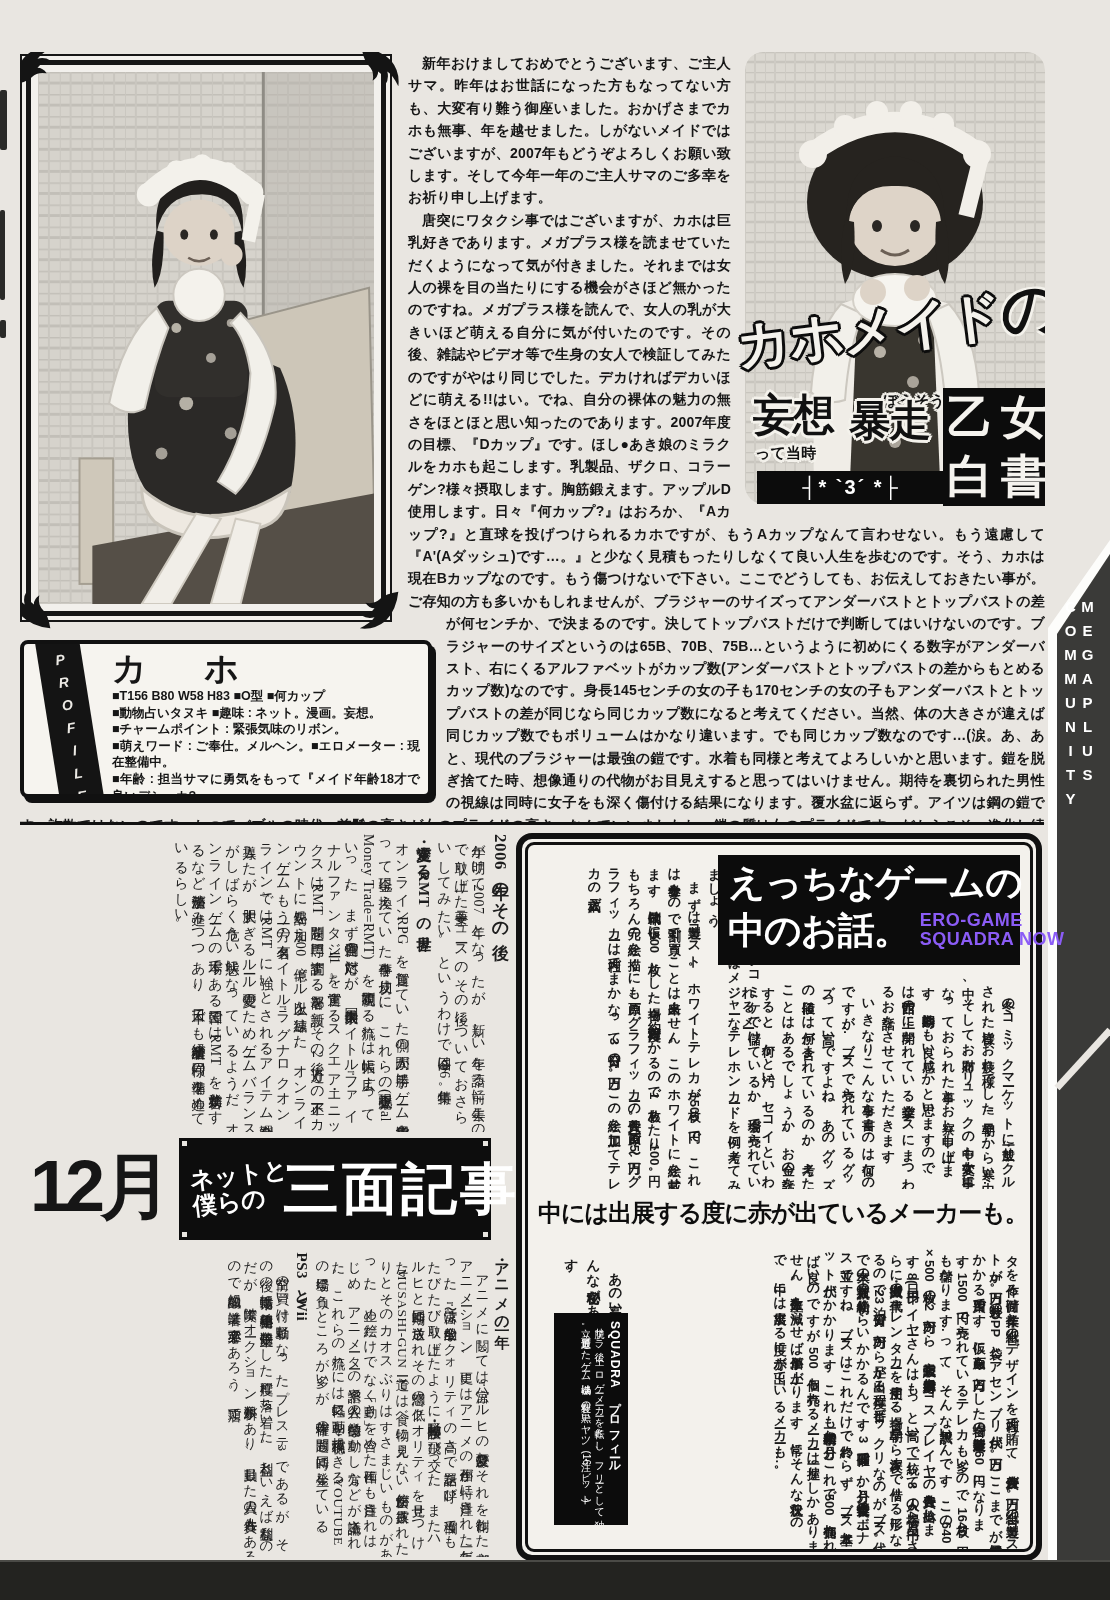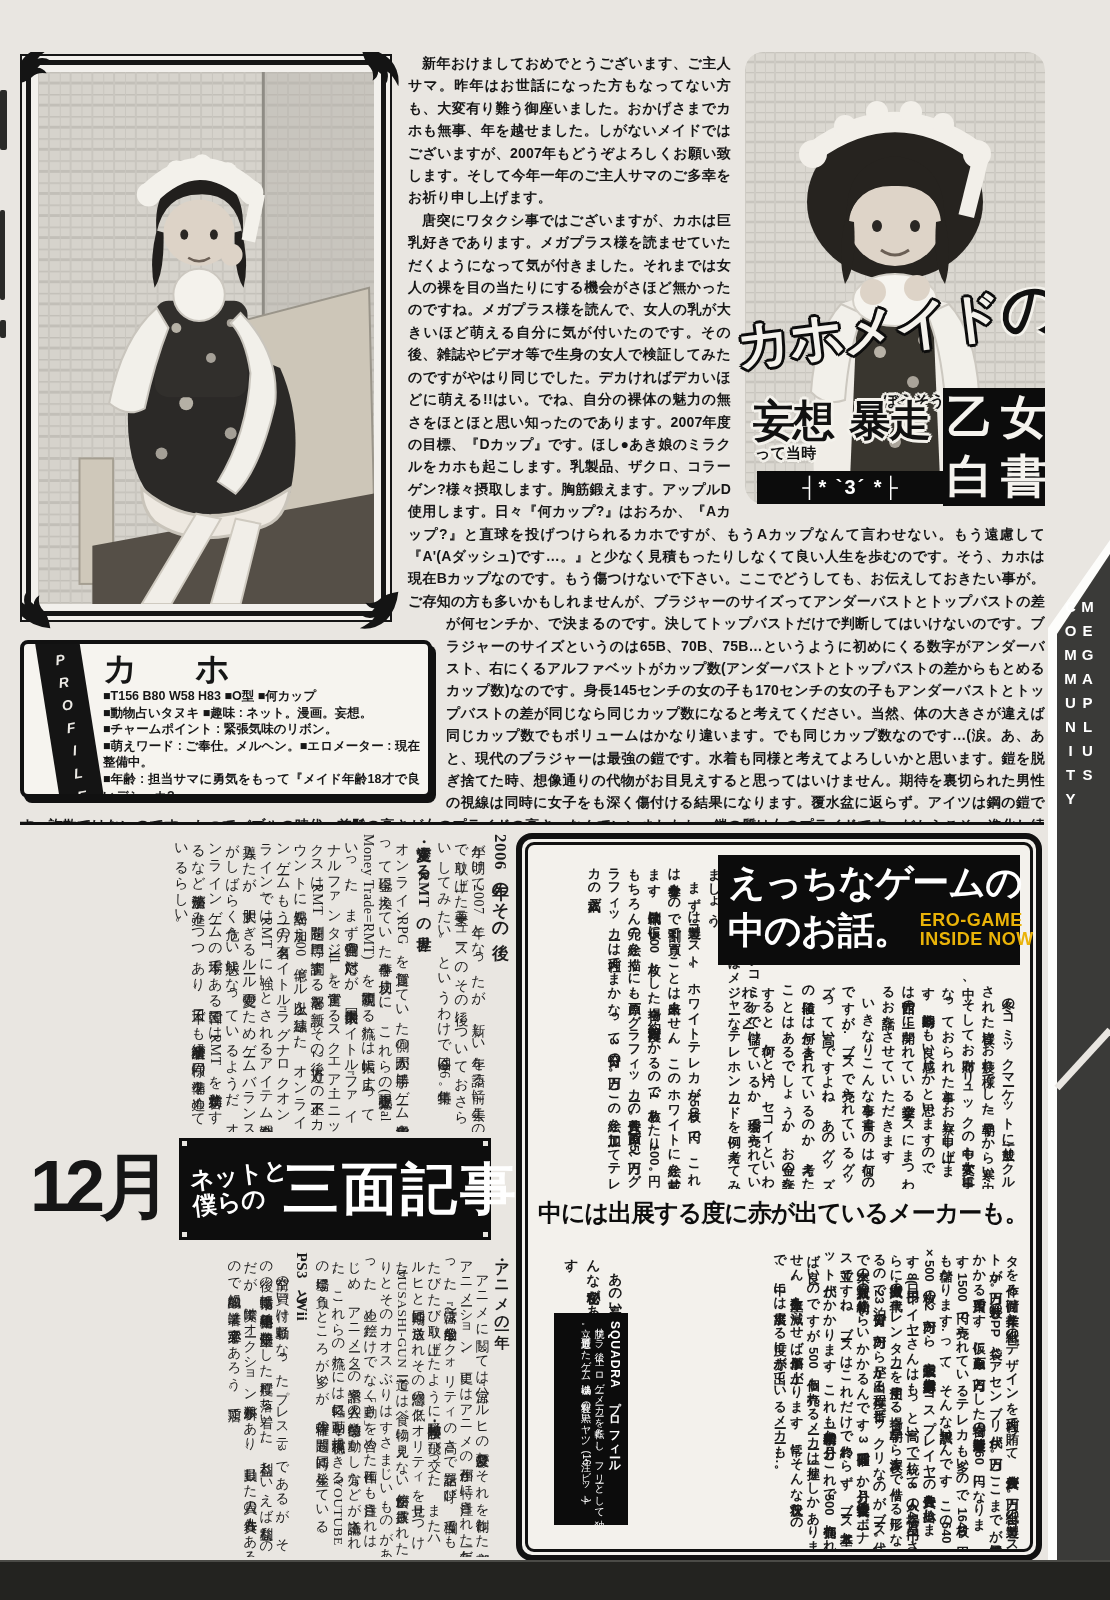--- a/index.html
+++ b/index.html
@@ -34,40 +34,40 @@
      -3px 0 0 #0d0d0d,3px 0 0 #0d0d0d,0 -3px 0 #0d0d0d,0 3px 0 #0d0d0d;}
   .outline-w{text-shadow:-2px -2px 0 #f4f2ec,2px -2px 0 #f4f2ec,-2px 2px 0 #f4f2ec,2px 2px 0 #f4f2ec,
      -3px 0 0 #f4f2ec,3px 0 0 #f4f2ec,0 -3px 0 #f4f2ec,0 3px 0 #f4f2ec;}
   .title-main{position:absolute;left:-10px;top:262px;width:330px;transform:rotate(-7deg);
      font-size:54px;font-weight:bold;color:#f4f2ec;white-space:nowrap;z-index:5;letter-spacing:-2px;}
   .title-main .no{color:#111;font-size:60px;
      text-shadow:-2px -2px 0 #f4f2ec,2px -2px 0 #f4f2ec,-2px 2px 0 #f4f2ec,2px 2px 0 #f4f2ec;}
   .title-sub{position:absolute;left:8px;top:332px;width:200px;height:86px;z-index:5;color:#111;}
   .title-sub .big{position:absolute;font-size:42px;font-weight:bold;letter-spacing:-2px;}
   .title-sub .rt{position:absolute;font-size:15px;font-weight:bold;}
-  .ts-mousou{left:0;top:26px;}
+  .ts-mousou{left:0;top:20px;}
   .ts-bousou{left:96px;top:26px;}
   .ts-rt-bousou{left:98px;top:6px;margin-left:32px;}
   .ts-rt-mousou{left:2px;top:58px;}
   .hakusho{position:absolute;right:-6px;bottom:-2px;width:108px;height:118px;background:#0c0c0c;z-index:6;
      display:grid;grid-template-columns:1fr 1fr;align-items:center;justify-items:center;
      font-family:"Liberation Serif",serif;font-weight:bold;color:#f5f3ee;font-size:46px;line-height:1;}
   .emoticon-strip{position:absolute;left:12px;bottom:0;width:188px;height:33px;background:#0c0c0c;z-index:6;
      color:#fff;font-size:20px;font-weight:bold;letter-spacing:2px;text-align:center;line-height:33px;}
 
   
   .profile-box{float:left;clear:left;width:412px;height:158px;margin:18px 14px 0 0;
      border:4px solid #111;border-radius:8px;background:#f6f4ef;position:relative;
      box-shadow:4px 5px 0 #111;box-sizing:border-box;}
   .profile-clip{position:absolute;inset:0;overflow:hidden;border-radius:4px;}
   .ribbon{position:absolute;left:8px;top:-22px;width:44px;height:200px;background:#141414;
      transform:rotate(-9deg);transform-origin:50% 0;display:flex;justify-content:center;}
   .ribbon-text{writing-mode:vertical-rl;text-orientation:upright;color:#eceae5;
      font-size:14px;font-weight:bold;letter-spacing:7px;margin-top:30px;font-style:italic;}
-  .profile-content{position:absolute;left:79px;top:4px;right:8px;}
+  .profile-content{position:absolute;left:88px;top:4px;right:8px;}
   .profile-name{font-size:34px;font-weight:bold;letter-spacing:24px;line-height:40px;}
   .profile-line{font-size:12.5px;font-weight:bold;line-height:16.6px;letter-spacing:0;}
 
   .top-rule{position:absolute;left:20px;top:822px;width:1024px;height:3px;background:#111;}
   .v-section{position:absolute;writing-mode:vertical-rl;font-family:"Liberation Serif",serif;color:#1d1d1d;overflow:hidden;}
   .rmt{left:28px;top:834px;width:486px;height:298px;font-size:14px;line-height:17px;letter-spacing:.5px;}
   .anime{left:28px;top:1252px;width:486px;height:305px;font-size:13.5px;line-height:16px;letter-spacing:.5px;}
   .v-head{font-size:17px;font-weight:bold;padding:0 5px;}
   .v-subhead{font-size:15px;font-weight:bold;padding:0 4px;}
   .v-p{margin:0;}
@@ -85,21 +85,21 @@
      letter-spacing:3px;line-height:102px;white-space:nowrap;}
 
   
   .ero-box{position:absolute;left:516px;top:833px;width:526px;height:728px;box-sizing:border-box;
      border:6px solid #111;border-radius:16px;background:#f3f1ec;}
   .ero-inner{position:absolute;inset:3px;border:3px solid #111;border-radius:9px;}
   .ero-header{position:absolute;top:10px;right:10px;width:302px;height:110px;background:#0c0c0c;
      color:#fff;padding:4px 10px;box-sizing:border-box;z-index:2;}
   .ero-h-jp{font-size:37px;font-weight:bold;line-height:48px;letter-spacing:-1px;white-space:nowrap;}
   .ero-h-row{display:flex;align-items:flex-end;}
-  .ero-h-en{margin-left:10px;font-size:18px;line-height:19px;letter-spacing:.5px;color:#eab308;
+  .ero-h-en{margin-left:10px;font-size:18px;line-height:19px;letter-spacing:.5px;color:#8b5cf6;
      font-weight:bold;padding-bottom:6px;white-space:nowrap;}
   .ero-vtext{position:absolute;writing-mode:vertical-rl;font-weight:bold;color:#1a1a1a;overflow:hidden;}
   .ero-p1-right{top:132px;right:12px;width:296px;height:212px;font-size:13px;line-height:20px;}
   .ero-p1-left{top:14px;left:12px;width:224px;height:330px;font-size:13px;line-height:20px;}
   .ero-midline{position:absolute;top:352px;left:10px;right:10px;font-size:24px;font-weight:900;
      letter-spacing:-1px;white-space:nowrap;color:#0d0d0d;}
   .ero-p2{top:400px;left:104px;right:10px;height:305px;font-size:13px;line-height:16.6px;}
   .ero-closing{top:404px;left:10px;width:88px;height:112px;font-size:13.5px;line-height:22px;}
   .squadra{position:absolute;top:468px;left:26px;width:74px;height:212px;background:#0c0c0c;color:#fff;
      writing-mode:vertical-rl;padding:8px 5px;box-sizing:border-box;overflow:hidden;}
@@ -300,21 +300,21 @@
 
   <div class="ero-box">
     <div class="ero-inner">
 
       <div class="ero-header">
         <div class="ero-h-jp">えっちなゲームの</div>
         <div class="ero-h-row">
           <span class="ero-h-jp">中のお話。</span>
           <span class="ero-h-en">
             <span>ERO-GAME</span><br>
-            <span>INSIDE NOW</span>
+            <span>SQUADRA NOW</span>
           </span>
         </div>
       </div>
 
       <div class="ero-vtext ero-p1-right">
         <div class="v-p">　冬のコミックマーケットに一般・サークル参加された皆様、お疲れ様でした!朝早くから寒い中…心中、そしてお財布、リュックの中も大変な事になっておられた事とお察し申し上げます。時期的にも良い感じかと思いますので、今回は西館の上に開かれている企業ブースにまつわるお話をさせていただきます。</div>
         <div class="v-p">　いきなりこんな事を書くのは何なのですが…ブースで売られているグッズって高いですよね。あのグッズの値段には何が含まれているのか、考えたことはあるでしょうか。お金の話をすると、何かと汚い、セコイといわれるメー</div>
       </div>
 
       <div class="ero-vtext ero-p1-left">

